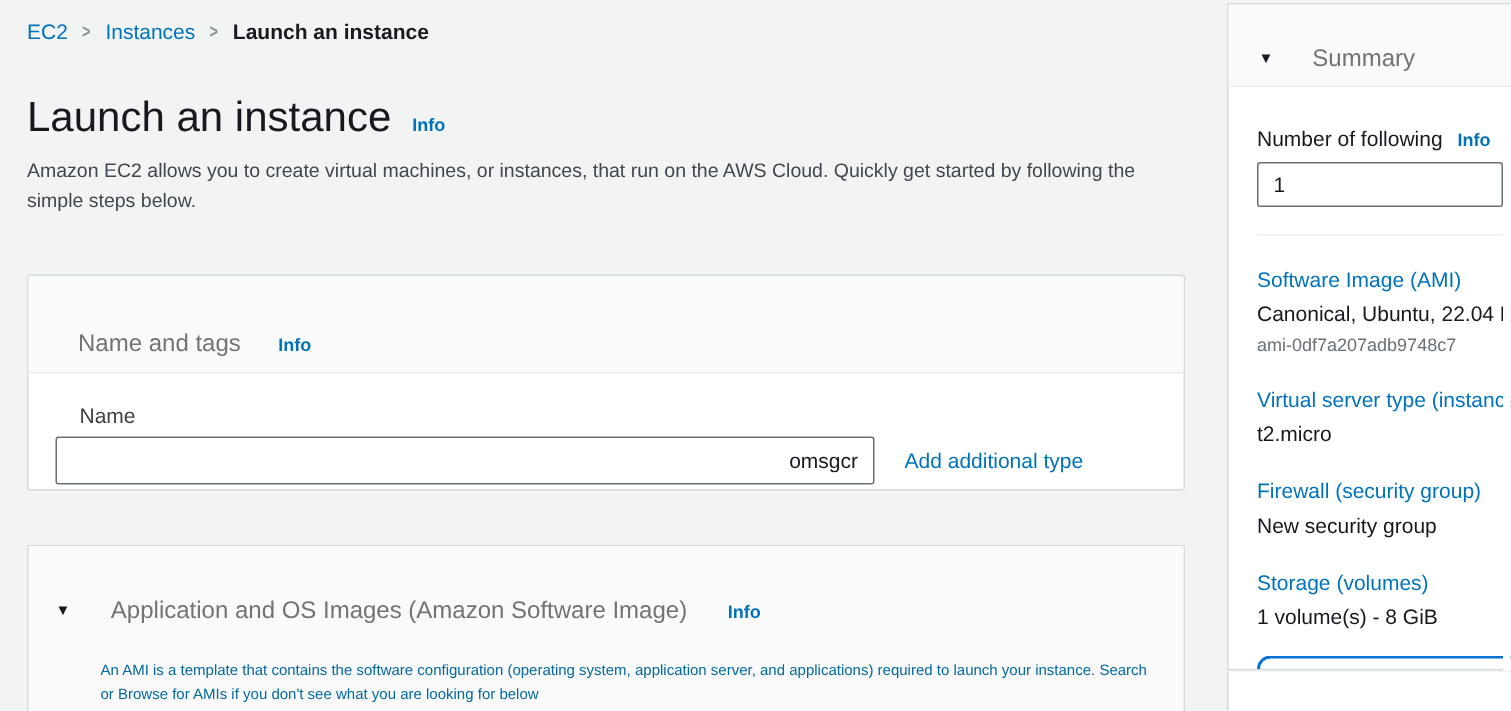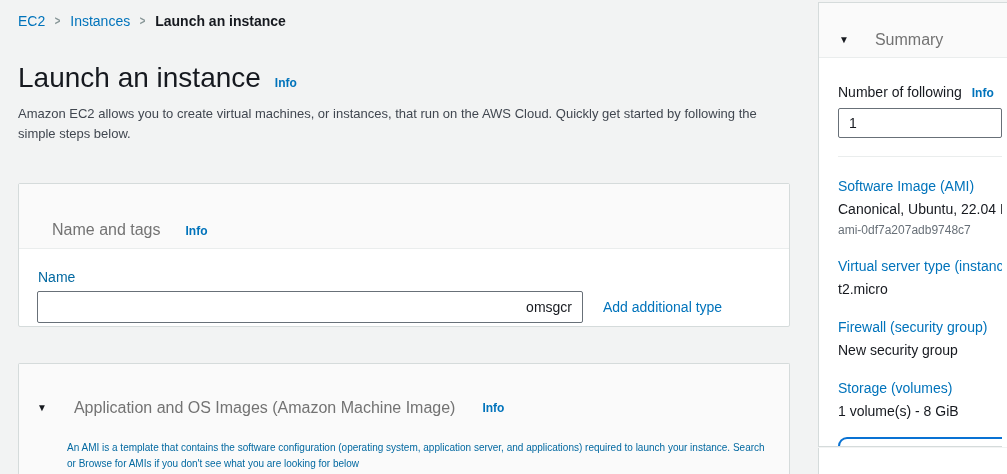--- a/index.html
+++ b/index.html
@@ -24,21 +24,21 @@
   .page-desc { margin:10px 0 0; font-size:13px; line-height:20px; color:#414750; max-width:758px; }
 
   
   .card { position:absolute; left:18px; width:772px; background:#fff; border:1px solid #d5dbdb; border-radius:2px; }
   .card-header { background:#fafafa; border-bottom:1px solid #eaeded; }
   h2 { margin:15px; font-size:16px; font-weight:400; color:#737373; }
 
   .name-card { top:183px; height:144px; }
   .name-card .card-header { height:65px; padding:22px 18px 0; display:flex; align-items:baseline; gap:10px; }
   .name-card .card-body { padding:20px 18px 0; }
-  .field-label { display:block; font-size:14px; color:#0369a1; margin:0 1px 6px; }
+  .field-label { display:block; font-size:14px; color:#404040; margin:0 16px 6px; }
   .name-row { display:flex; align-items:center; gap:20px; }
   .text-input {
     height:32px; border:1px solid #687078; border-radius:2px; background:#fff;
     padding:0 10px; font-size:14px; color:#16191f; font-family:"Liberation Sans", sans-serif;
   }
   .name-input { width:546px;text-align:right; }
   .add-tags-link { color:#0073bb; font-size:14px; }
 
   .ami-card { top:363px; height:112px; border-bottom:none; }
   .ami-header { background:#fafafa; border-bottom:1px solid #eaeded; padding:20px 18px 19px; }
@@ -101,21 +101,21 @@
       <input class="text-input name-input" type="text" value="omsgcr" style="">
       <a class="add-tags-link">Add additional type</a>
     </div>
   </div>
 </section>
 
 <section class="card ami-card">
   <div class="ami-header">
     <div class="ami-title-row">
       <span class="tri">▼</span>
-      <h2>Application and OS Images (Amazon Machine Image)</h2>
+      <h2>Application and OS Images (Amazon Software Image)</h2>
       <a class="info-link">Info</a>
     </div>
     <p class="ami-desc">An AMI is a template that contains the software configuration (operating system, application server, and applications) required to launch your instance. Search or Browse for AMIs if you don't see what you are looking for below</p>
   </div>
   <div class="ami-body"></div>
 </section>
 
 <aside class="summary">
   <div class="summary-header">
     <span class="tri">▼</span>

